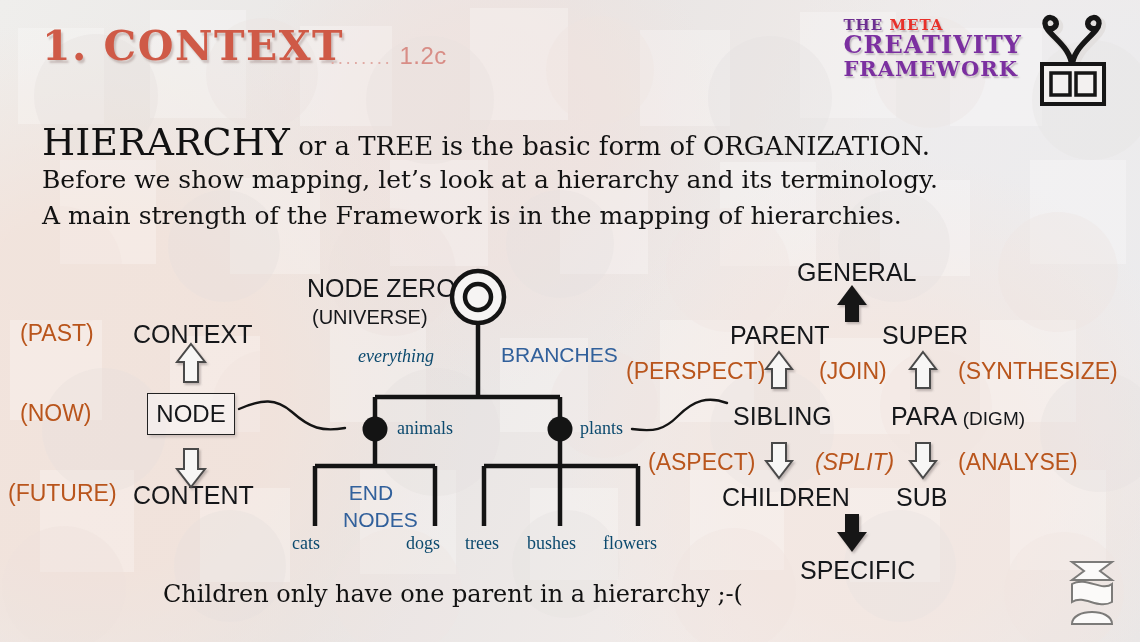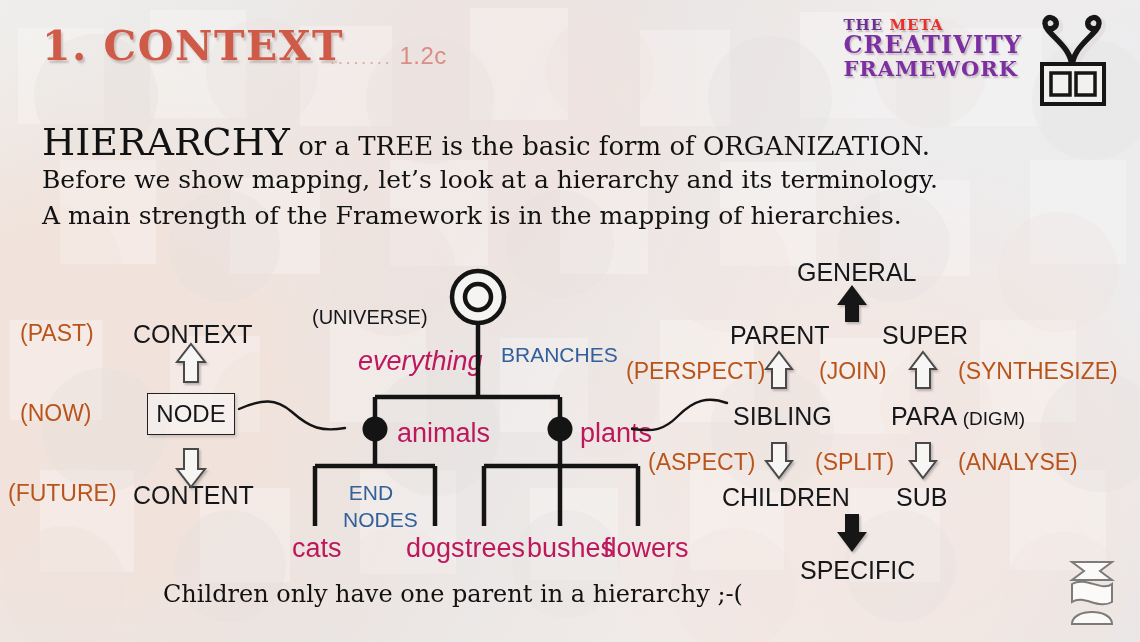--- a/index.html
+++ b/index.html
@@ -82,21 +82,21 @@
 
   
   .lbl {
     position:absolute;
     white-space:nowrap;
     font-family:"Liberation Sans", sans-serif;
   }
   .lbl-dark { color:#15171a; font-size:25px; }
   .lbl-dark-sm { color:#15171a; font-size:20px; }
   .lbl-orange { color:#b9551c; font-size:23px; }
-  .lbl-green { color:#be185d; font-size:27px; }
+  .lbl-green { color:#0c4a6e; font-size:18px;font-family:Liberation Serif, serif; }
   .lbl-blue { color:#31609b; font-size:21px; }
   .lbl-blue-2 { color:#31609b; font-size:21px; line-height:1.28; }
 
   
   #node-box {
     position:absolute; left:147px; top:393px;
     width:88px; height:42px;
     border:1.6px solid #222;
     background:rgba(247,246,245,.55);
     box-shadow:1.5px 2px 3px rgba(90,80,78,.25);
@@ -236,20 +236,21 @@
   <div class="lbl lbl-orange" style="left:20px; top:320px;">(PAST)</div>
   <div class="lbl lbl-orange" style="left:20px; top:400px;">(NOW)</div>
   <div class="lbl lbl-dark" style="left:133px; top:320px;">CONTEXT</div>
 
   <div class="lbl lbl-orange" style="left:8px; top:480px;">(FUTURE)</div>
   <div id="node-box">
     <span>NODE</span>
   </div>
   <div class="lbl lbl-dark" style="left:133px; top:481px;">CONTENT</div>
 
+  <div class="lbl lbl-dark" style="left:307px; top:274px;">NODE ZERO</div>
   <div class="lbl lbl-dark-sm" style="left:312px; top:306px;text-align:center;">(UNIVERSE)</div>
   <div class="lbl lbl-green" style="font-style:italic; left:358px; top:346px;">everything</div>
   <div class="lbl lbl-blue" style="left:501px; top:343px;">BRANCHES</div>
   <div class="lbl lbl-blue-2" style="left:343px; top:480px; text-align:center; width:56px;">
     <span>END</span><br>
     <span>NODES</span>
   </div>
 
   <div class="lbl lbl-green" style="left:397px; top:418px;">animals</div>
   <div class="lbl lbl-green" style="left:580px; top:418px;">plants</div>
@@ -268,21 +269,21 @@
   <div class="lbl lbl-orange" style="left:819px; top:358px;">(JOIN)</div>
   <div class="lbl lbl-orange" style="left:958px; top:358px;">(SYNTHESIZE)</div>
 
   <div class="lbl lbl-dark" style="left:733px; top:402px;">SIBLING</div>
   <div class="lbl lbl-dark" style="left:891px; top:402px;">
     <span>PARA</span>
     <span style="font-size:19px;">(DIGM)</span>
   </div>
 
   <div class="lbl lbl-orange" style="left:648px; top:449px;">(ASPECT)</div>
-  <div class="lbl lbl-orange" style="left:815px; top:449px;">(SPLIT)</div>
+  <div class="lbl lbl-orange" style="left:815px; top:449px;font-style:italic;">(SPLIT)</div>
   <div class="lbl lbl-orange" style="left:958px; top:449px;">(ANALYSE)</div>
 
   <div class="lbl lbl-dark" style="left:722px; top:483px;">CHILDREN</div>
   <div class="lbl lbl-dark" style="left:896px; top:483px;">SUB</div>
   <div class="lbl lbl-dark" style="left:800px; top:556px;">SPECIFIC</div>
 
   <svg class="svg-layer" width="1140" height="642">
     <defs>
       <filter id="shdw" x="-40%" y="-40%" width="200%" height="200%">
         <feDropShadow dx="2.2" dy="2.6" stdDeviation="1.4" flood-color="#6b625f" flood-opacity="0.45"></feDropShadow>

